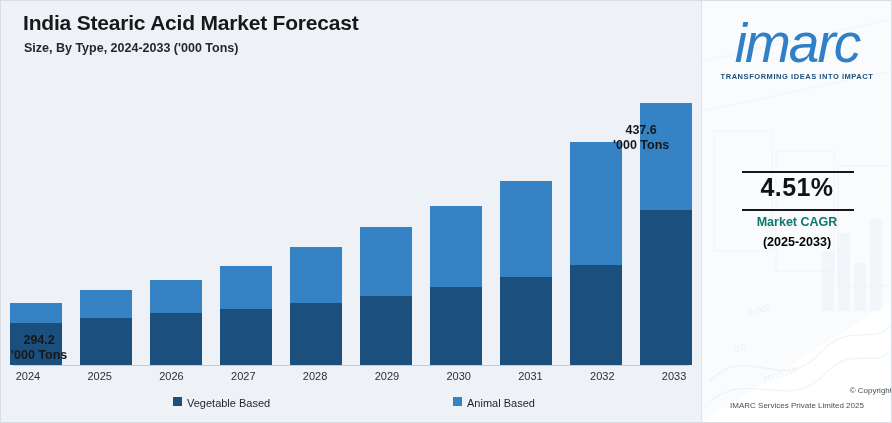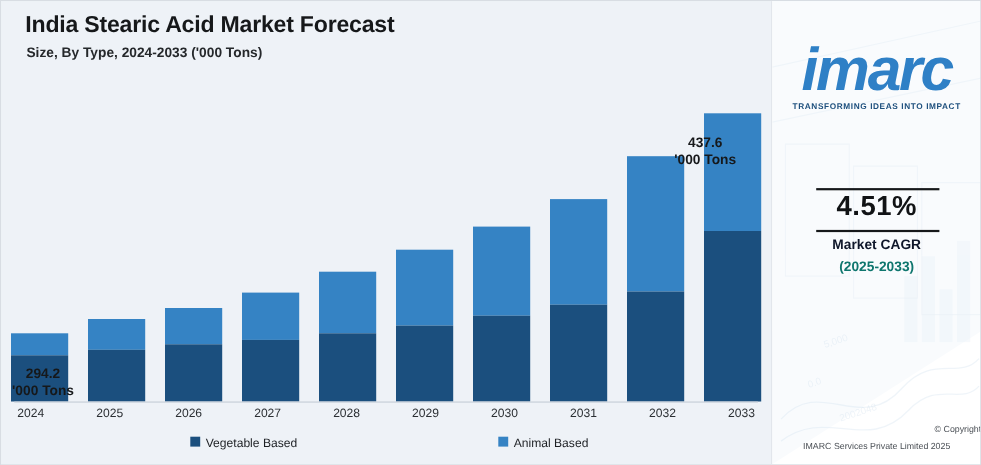--- a/index.html
+++ b/index.html
@@ -170,26 +170,25 @@
   }
   .logo-wrap {
     position: absolute;
     left: 0;
     top: 14px;
     width: 190px;
     text-align: center;
   }
   .logo-mark {
     font-size: 55px;
-    font-weight: bold;
+    font-weight: normal;
     color: #2f80c6;
     letter-spacing: -2px;
     line-height: 56px;
     font-style: italic;
-    margin-top: 20px;
   }
   .logo-tag {
     font-size: 7.5px;
     font-weight: bold;
     color: #1d4f7d;
     letter-spacing: 0.55px;
     margin-top: 1px;
   }
   .cagr-rule {
     position: absolute;
@@ -219,31 +218,31 @@
     background: #16181a;
   }
   .cagr-label {
     position: absolute;
     left: 0;
     top: 214px;
     width: 190px;
     text-align: center;
     font-size: 12.5px;
     font-weight: bold;
-    color: #0f172a;
+    color: #0f766e;
   }
   .cagr-period {
     position: absolute;
     left: 0;
     top: 234px;
     width: 190px;
     text-align: center;
     font-size: 12.5px;
     font-weight: bold;
-    color: #0f766e;
+    color: #000000;
   }
   .copyright {
     position: absolute;
     left: 0;
     top: 385px;
     width: 190px;
     text-align: right;
     font-size: 8px;
     color: #4a4f55;
   }

